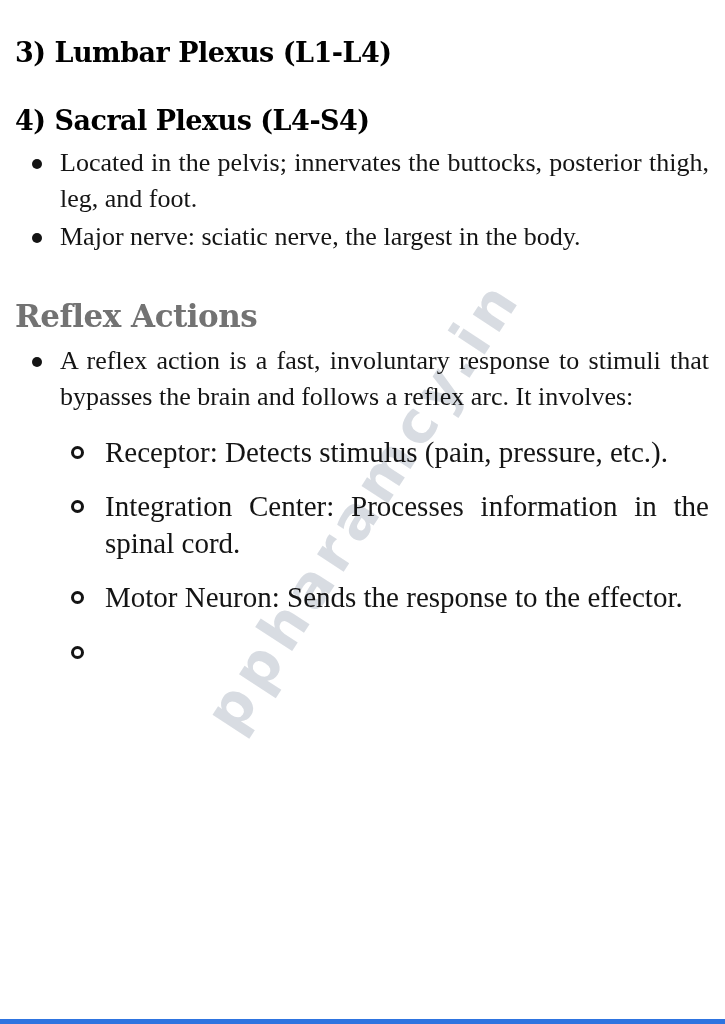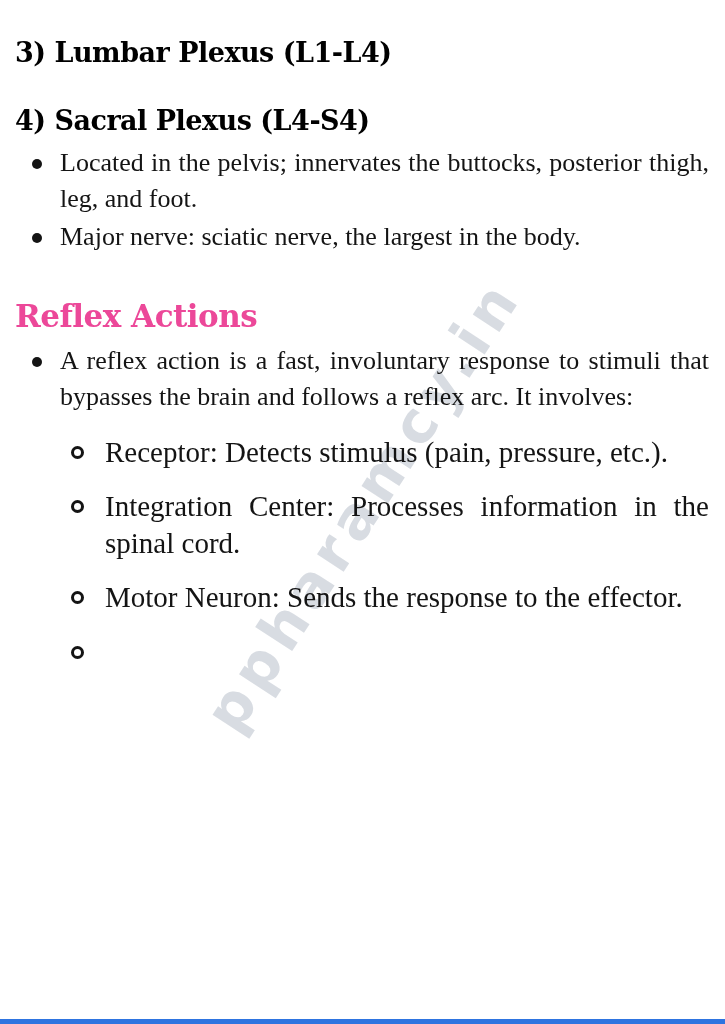--- a/index.html
+++ b/index.html
@@ -37,21 +37,21 @@
   .section-heading {
     margin: 0;
     font-family: "DejaVu Serif", "Liberation Serif", serif;
     font-weight: 700;
     font-size: 27px;
     line-height: 1.25;
     color: #000000;
     letter-spacing: -0.5px;
   }
   .section-heading.red {
-    color: #ec4899;
+    color: #737373;
     font-size: 31px;
     margin-top: 42px;
   }
   .section-heading.gap-top { margin-top: 34px; }
   .bullet-list { margin-top: 7px; }
   .li1 {
     position: relative;
     padding-left: 45px;
     font-size: 26px;
     line-height: 36.5px;

